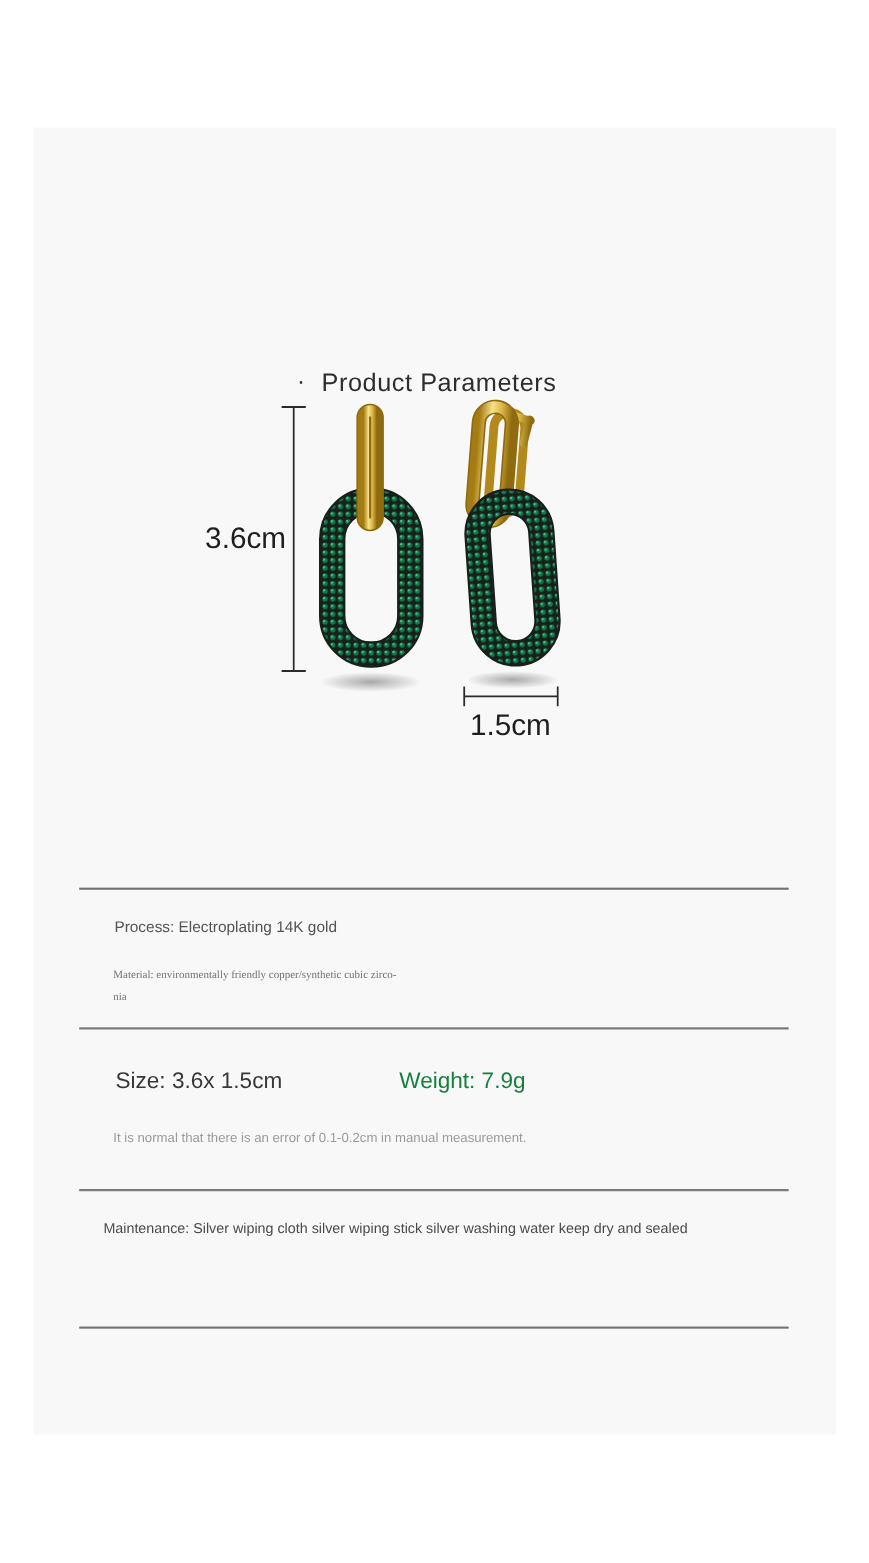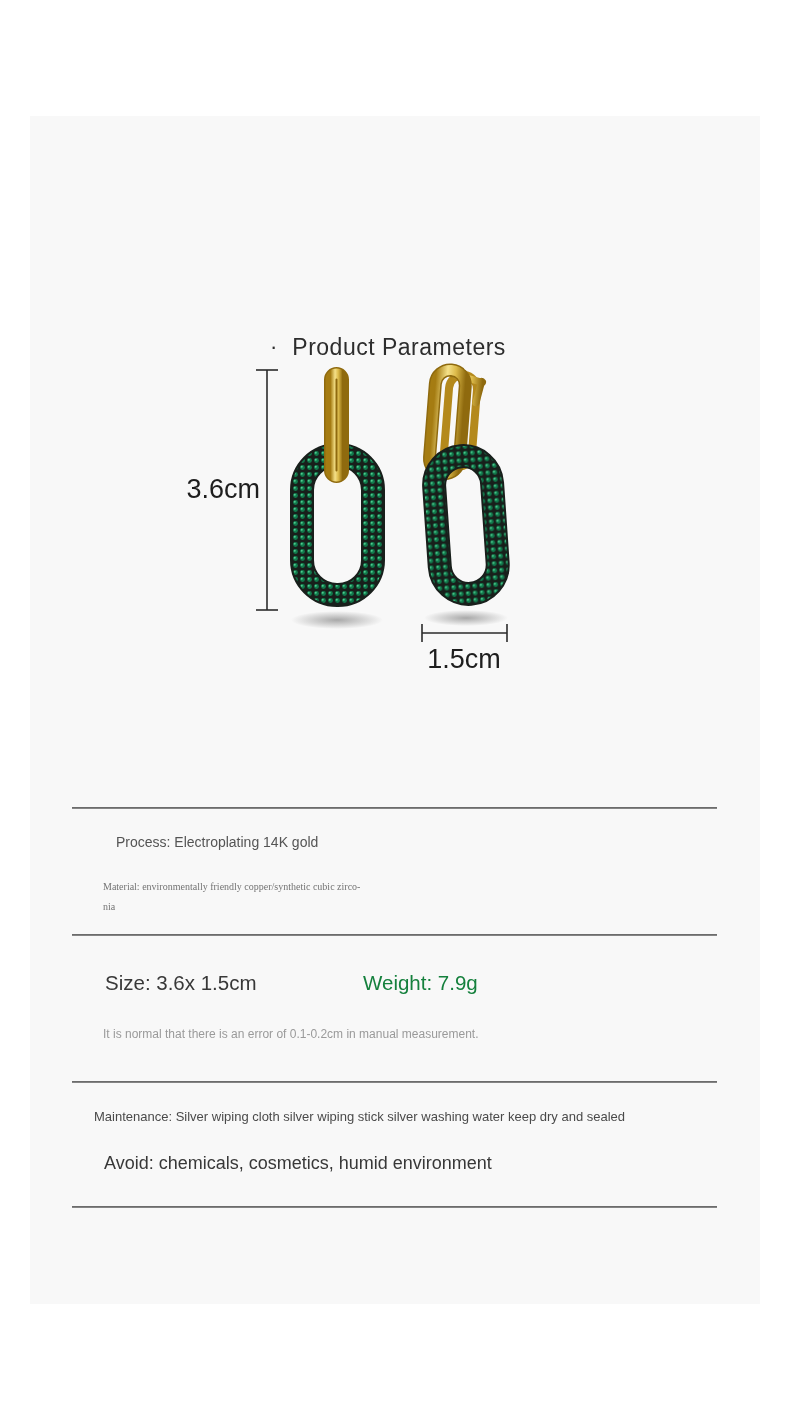--- a/index.html
+++ b/index.html
@@ -30,21 +30,21 @@
     letter-spacing: 0.5px;
   }
   .figure-svg { left: 180px; top: 352px; width: 360px; height: 330px; position: absolute; }
   .measure-label { font-size: 27px; fill: #1e1e1e; font-family: "Liberation Sans", sans-serif; }
   .name-text   { left: 103px; top: 755px; font-size: 20px; color: #7c7c7c; }
   .divider { left: 72px; width: 645px; height: 2px; background: linear-gradient(#606060, #909090); position: absolute; }
   .divider-1 { top: 807px; }
   .divider-2 { top: 934px; }
   .divider-3 { top: 1081px; }
   .divider-4 { top: 1206px; }
-  .process-text { left: 104px; top: 834px; font-size: 14px; color: #545454; margin-left: 12px; }
+  .process-text { left: 104px; top: 834px; font-size: 14px; color: #545454; }
   .material-text { left: 103px; top: 877px; font-size: 10px; color: #737373; line-height: 20px; width: 360px; font-family: Liberation Serif, serif; }
   .size-text   { left: 105px; top: 971px; font-size: 20.5px; color: #383838; }
   .weight-text { left: 363px; top: 971px; font-size: 20.5px; color: #15803d; }
   .note-text   { left: 103px; top: 1027px; font-size: 12px; color: #9a9a9a; text-align: center; }
   .maintenance-text { left: 105px; top: 1109px; font-size: 13px; color: #4a4a4a; }
   .avoid-text  { left: 104px; top: 1153px; font-size: 18px; color: #383838; }
 </style>
 </head>
 <body>
 
@@ -129,17 +129,16 @@
 
   <div class="abs size-text" style="left:75px; top:855px;">Size: 3.6x 1.5cm</div>
   <div class="abs weight-text" style="left:333px; top:855px;">Weight: 7.9g</div>
 
   <div class="abs note-text" style="left:73px; top:911px;">It is normal that there is an error of 0.1-0.2cm in manual measurement.</div>
 
   <div class="divider divider-3" style="left:42px; top:965px;"></div>
 
   <div class="abs maintenance-text" style="left:64px; top:993px;">Maintenance: Silver wiping cloth silver wiping stick silver washing water keep dry and sealed</div>
 
-  <div class="abs avoid-text" style="left:74px; top:1037px;">Avoid: chemicals, cosmetics, humid environment</div>
 
   <div class="divider divider-4" style="left:42px; top:1090px;"></div>
 
 </div>
 
 </body></html>

